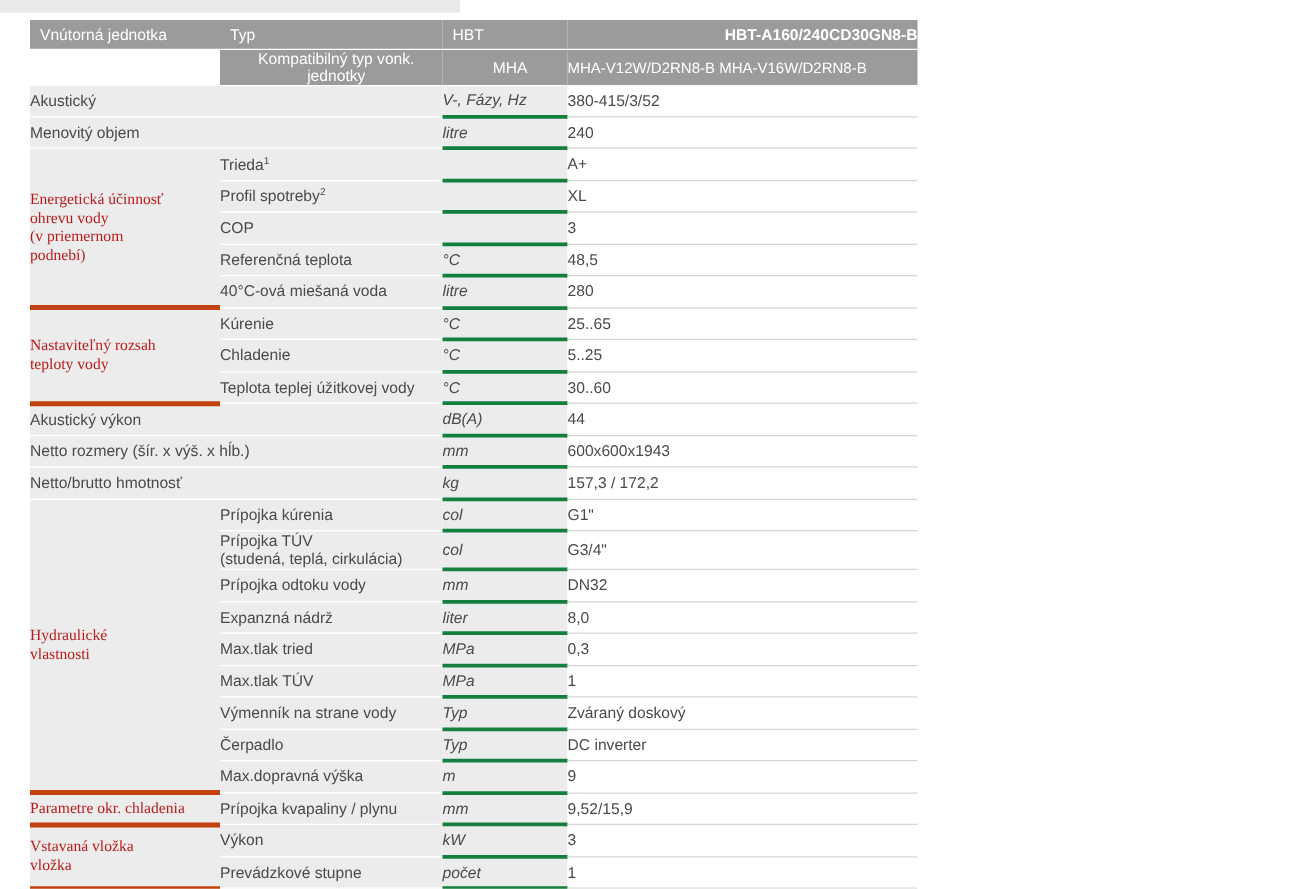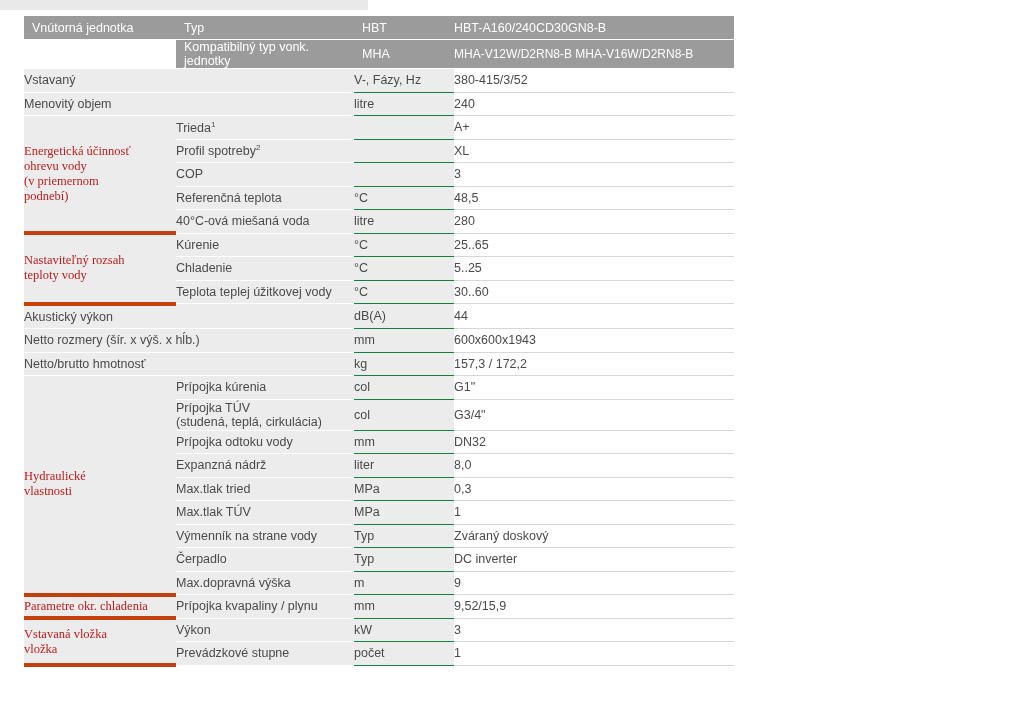--- a/index.html
+++ b/index.html
@@ -50,30 +50,32 @@
   tr.hdr td {
     background: #9b9b9b;
     color: #ffffff;
     height: 23px;
     font-size: 12.5px;
     padding-left: 8px;
     border-bottom: 1px solid #ffffff;
     margin-top: 24px;
   }
   tr.hdr td.val {
-    text-align: left;
+    text-align: right;
     padding-left: 0;
+    font-weight: bold;
   }
   tr.hdr2 td {
     background: #9b9b9b;
     color: #ffffff;
     height: 23px;
     font-size: 12.5px;
     padding-left: 8px;
     border-bottom: 1px solid #ffffff;
+    text-align: center;
   }
   tr.hdr2 td.val {
     text-align: left;
     padding-left: 0;
     font-size: 12px;
   }
   tr.hdr2 td.blank {
     background: #ffffff;
     border-bottom: none;
   }
@@ -88,23 +90,24 @@
   td.lab2 {
     background: #ececec;
     padding-left: 8px;
     border-bottom: 1px solid #ffffff;
     height: 22.5px;
     color: #4a4a4a;
   }
   td.unit {
     background: #ececec;
     padding-left: 8px;
-    border-bottom: 1px solid #15803d;
+    border-bottom: 3px solid #15803d;
     height: 22.5px;
     color: #4a4a4a;
+    font-style: italic;
   }
   td.val {
     background: #ffffff;
     text-align: left;
     border-bottom: 1px solid #d7d7d7;
     height: 22.5px;
     color: #4a4a4a;
   }
   td.group {
     background: #ececec;
@@ -152,21 +155,21 @@
         <td class="val">HBT-A160/240CD30GN8-B</td>
       </tr>
       <tr class="hdr2">
         <td class="blank"></td>
         <td>Kompatibilný typ vonk. jednotky</td>
         <td>MHA</td>
         <td class="val">MHA-V12W/D2RN8-B   MHA-V16W/D2RN8-B</td>
       </tr>
 
       <tr>
-        <td class="lab" colspan="2">Vstavaný</td>
+        <td class="lab" colspan="2">Akustický</td>
         <td class="unit">V-, Fázy, Hz</td>
         <td class="val">380-415/3/52</td>
       </tr>
 
       <tr>
         <td class="lab" colspan="2">Menovitý objem</td>
         <td class="unit">litre</td>
         <td class="val">240</td>
       </tr>
 

